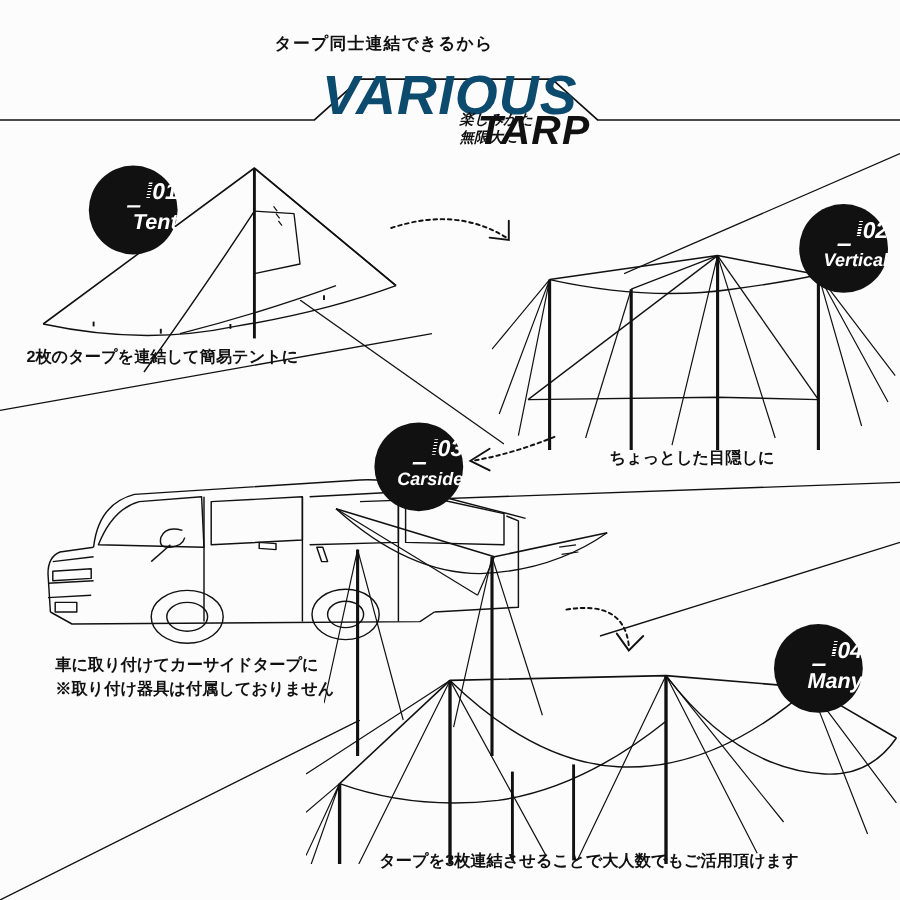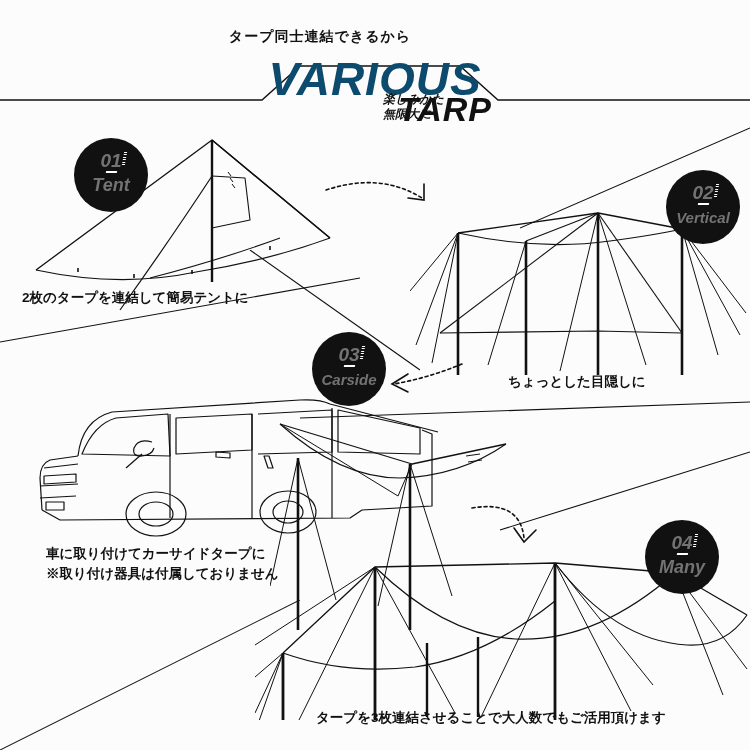--- a/index.html
+++ b/index.html
@@ -72,22 +72,22 @@
   }
   .title-jp span { display: block; }
 
   
   .badge {
     position: absolute;
     width: 74px;
     height: 74px;
     border-radius: 50%;
     background: #111;
-    color: #737373;
-    text-align: center;
+    color: #ffffff;
+    text-align: right;
   }
   .badge .num {
     position: absolute;
     top: 13px;
     left: 0;
     width: 74px;
     font-size: 19px;
     font-weight: bold;
     font-style: italic;
     letter-spacing: 0px;
@@ -117,21 +117,21 @@
     top: 38px;
     left: 0;
     width: 74px;
     font-size: 18px;
     font-weight: bold;
     font-style: italic;
     line-height: 1.1;
   }
   .badge.b01 { left: 74px;  top: 138px; }
   .badge.b02 { left: 666px; top: 170px; }
-  .badge.b03 { left: 312px; top: 332px; }
+  .badge.b03 { left: 312px; top: 352px; }
   .badge.b04 { left: 645px; top: 520px; }
   .badge.b02 .name,
   .badge.b03 .name { font-size: 15px; top: 40px; }
 
   
   .caption {
     position: absolute;
     font-size: 13.5px;
     font-weight: bold;
     color: #111;

